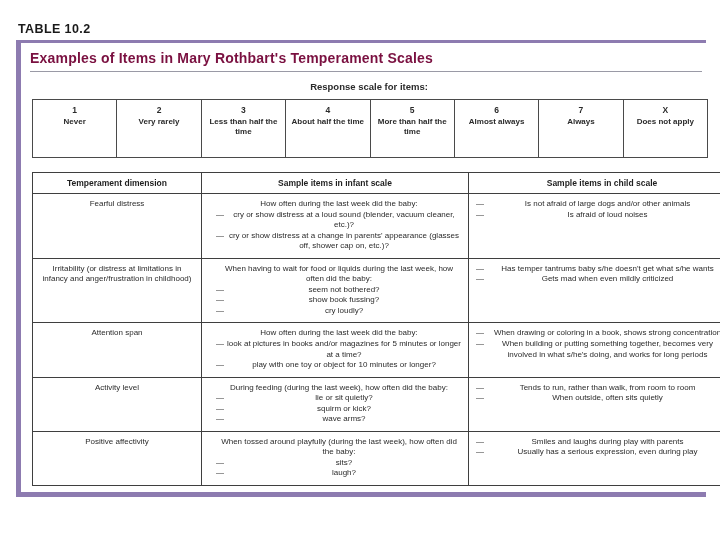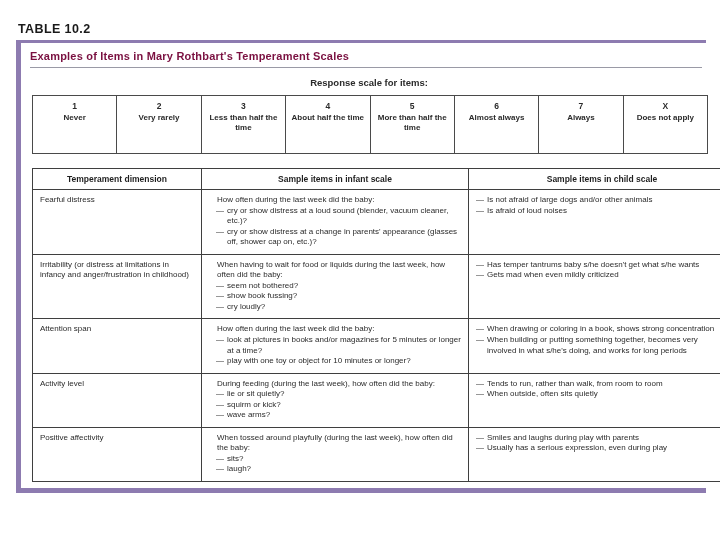--- a/index.html
+++ b/index.html
@@ -44,21 +44,21 @@
     background: #8d7bb0;
     margin-top: 6px;
   }
 
   .frame-inner {
     padding: 7px 0 0 9px;
   }
 
   
   .table-title {
-    font-size: 11px;
+    font-size: 14px;
     font-weight: bold;
     color: #7a1040;
     letter-spacing: 0.2px;
     padding-bottom: 5px;
     margin: 0 4px 0 0;
   }
   .title-rule {
     height: 1px;
     background: #9a9aa6;
     margin: 0 4px 9px 0;
@@ -103,21 +103,21 @@
   .main-table {
     border-collapse: collapse;
     width: 676px;
     margin: 0 0 0 2px;
     table-layout: fixed;
   }
   .main-table th,
   .main-table td {
     border: 1px solid #3f3f3f;
     vertical-align: top;
-    text-align: left;
+    text-align: center;
   }
   .main-table th {
     font-size: 8.5px;
     font-weight: bold;
     text-align: center;
     padding: 5px 4px 5px 4px;
     color: #1f1f1f;
   }
   .main-table td {
     font-size: 8px;

